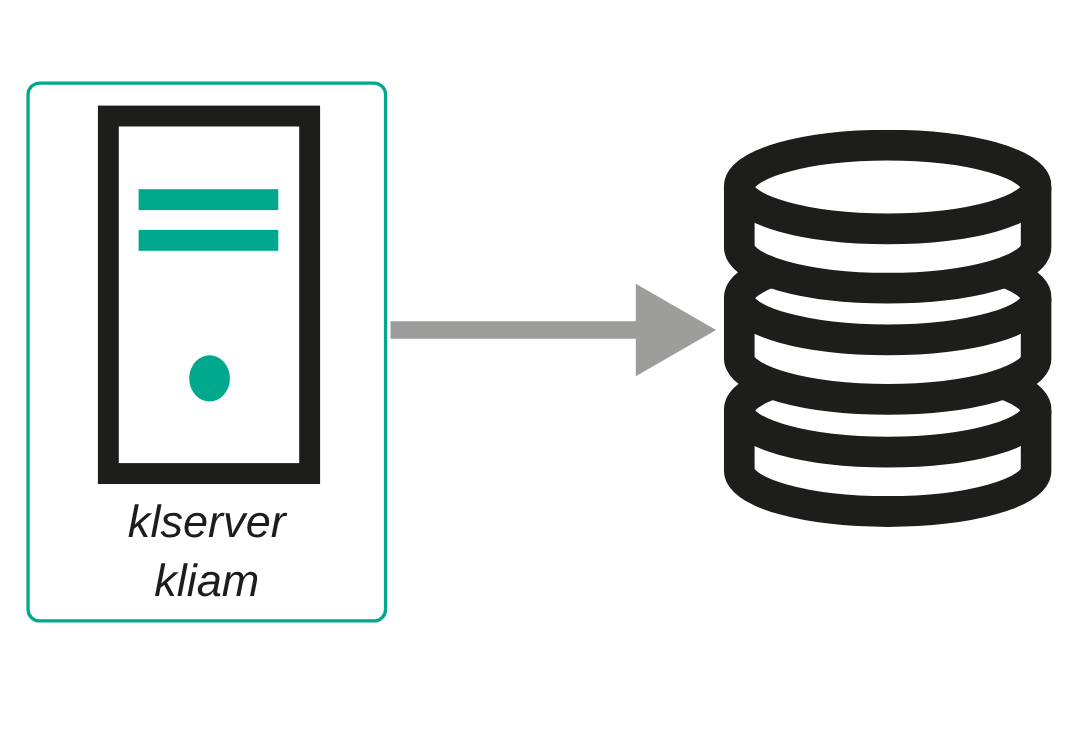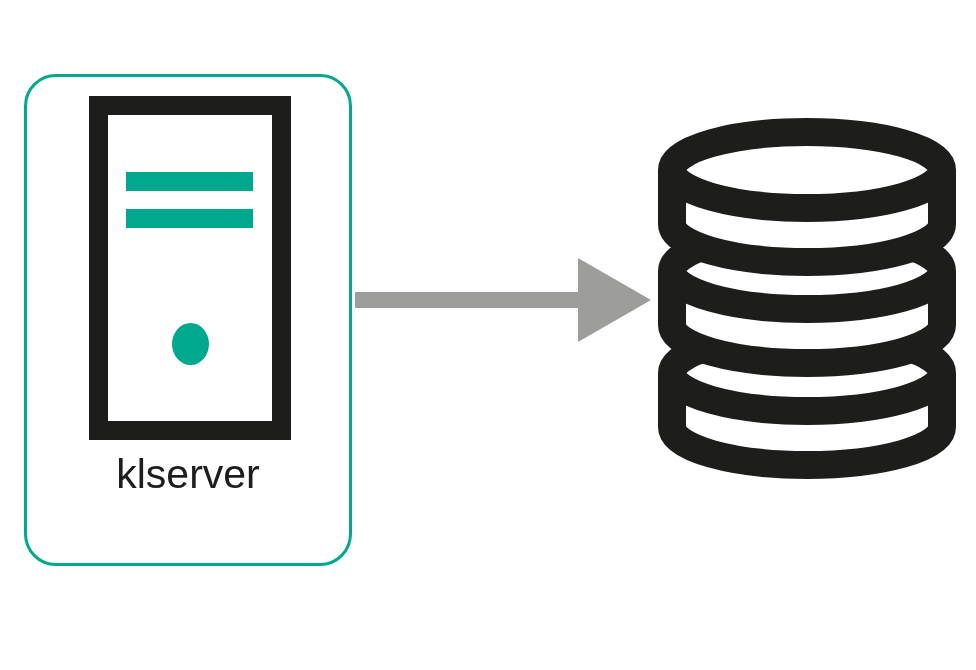--- a/index.html
+++ b/index.html
@@ -10,21 +10,21 @@
   }
   *{margin:0;padding:0;box-sizing:border-box;}
   html,body{width:976px;height:670px;background:var(--bg);overflow:hidden;}
   body{font-family:"Liberation Sans", sans-serif;position:relative;}
 
   .canvas{position:absolute;left:0;top:0;width:976px;height:670px;background:var(--bg);}
 
   
   .server-node{
     position:absolute;left:24px;top:74px;width:328px;height:492px;
-    border:3px solid var(--teal);border-radius:32px;background:var(--bg);
+    border:3px solid var(--teal);border-radius:12px;background:var(--bg);font-style:italic;
   }
 
   
   .tower{
     position:absolute;left:62px;top:19px;width:202px;height:344px;
     border:19px solid var(--ink);background:var(--bg);
   }
   .tower-bar{position:absolute;left:18px;width:127px;height:19px;background:var(--teal);}
   .tower-bar.bar1{top:57px;}
   .tower-bar.bar2{top:94px;}
@@ -55,20 +55,21 @@
 <div class="canvas">
 
   <div class="server-node">
     <div class="tower">
       <div class="tower-bar bar1"></div>
       <div class="tower-bar bar2"></div>
       <div class="tower-dot"></div>
     </div>
     <div class="node-label">
       <span>klserver</span>
+      <span>kliam</span>
     </div>
   </div>
 
   <svg class="arrow-svg" width="302" height="88" viewBox="0 0 302 88" aria-hidden="true">
     <polygon points="3,36 226,36 226,2 299,44 226,86 226,52 3,52" fill="var(--arrow)"></polygon>
   </svg>
 
   <svg class="db-svg" width="298" height="364" viewBox="0 0 298 364" aria-hidden="true">
 
     <path d="M14,255 L14,309 A135,38 0 0 0 284,309 L284,255"></path>

